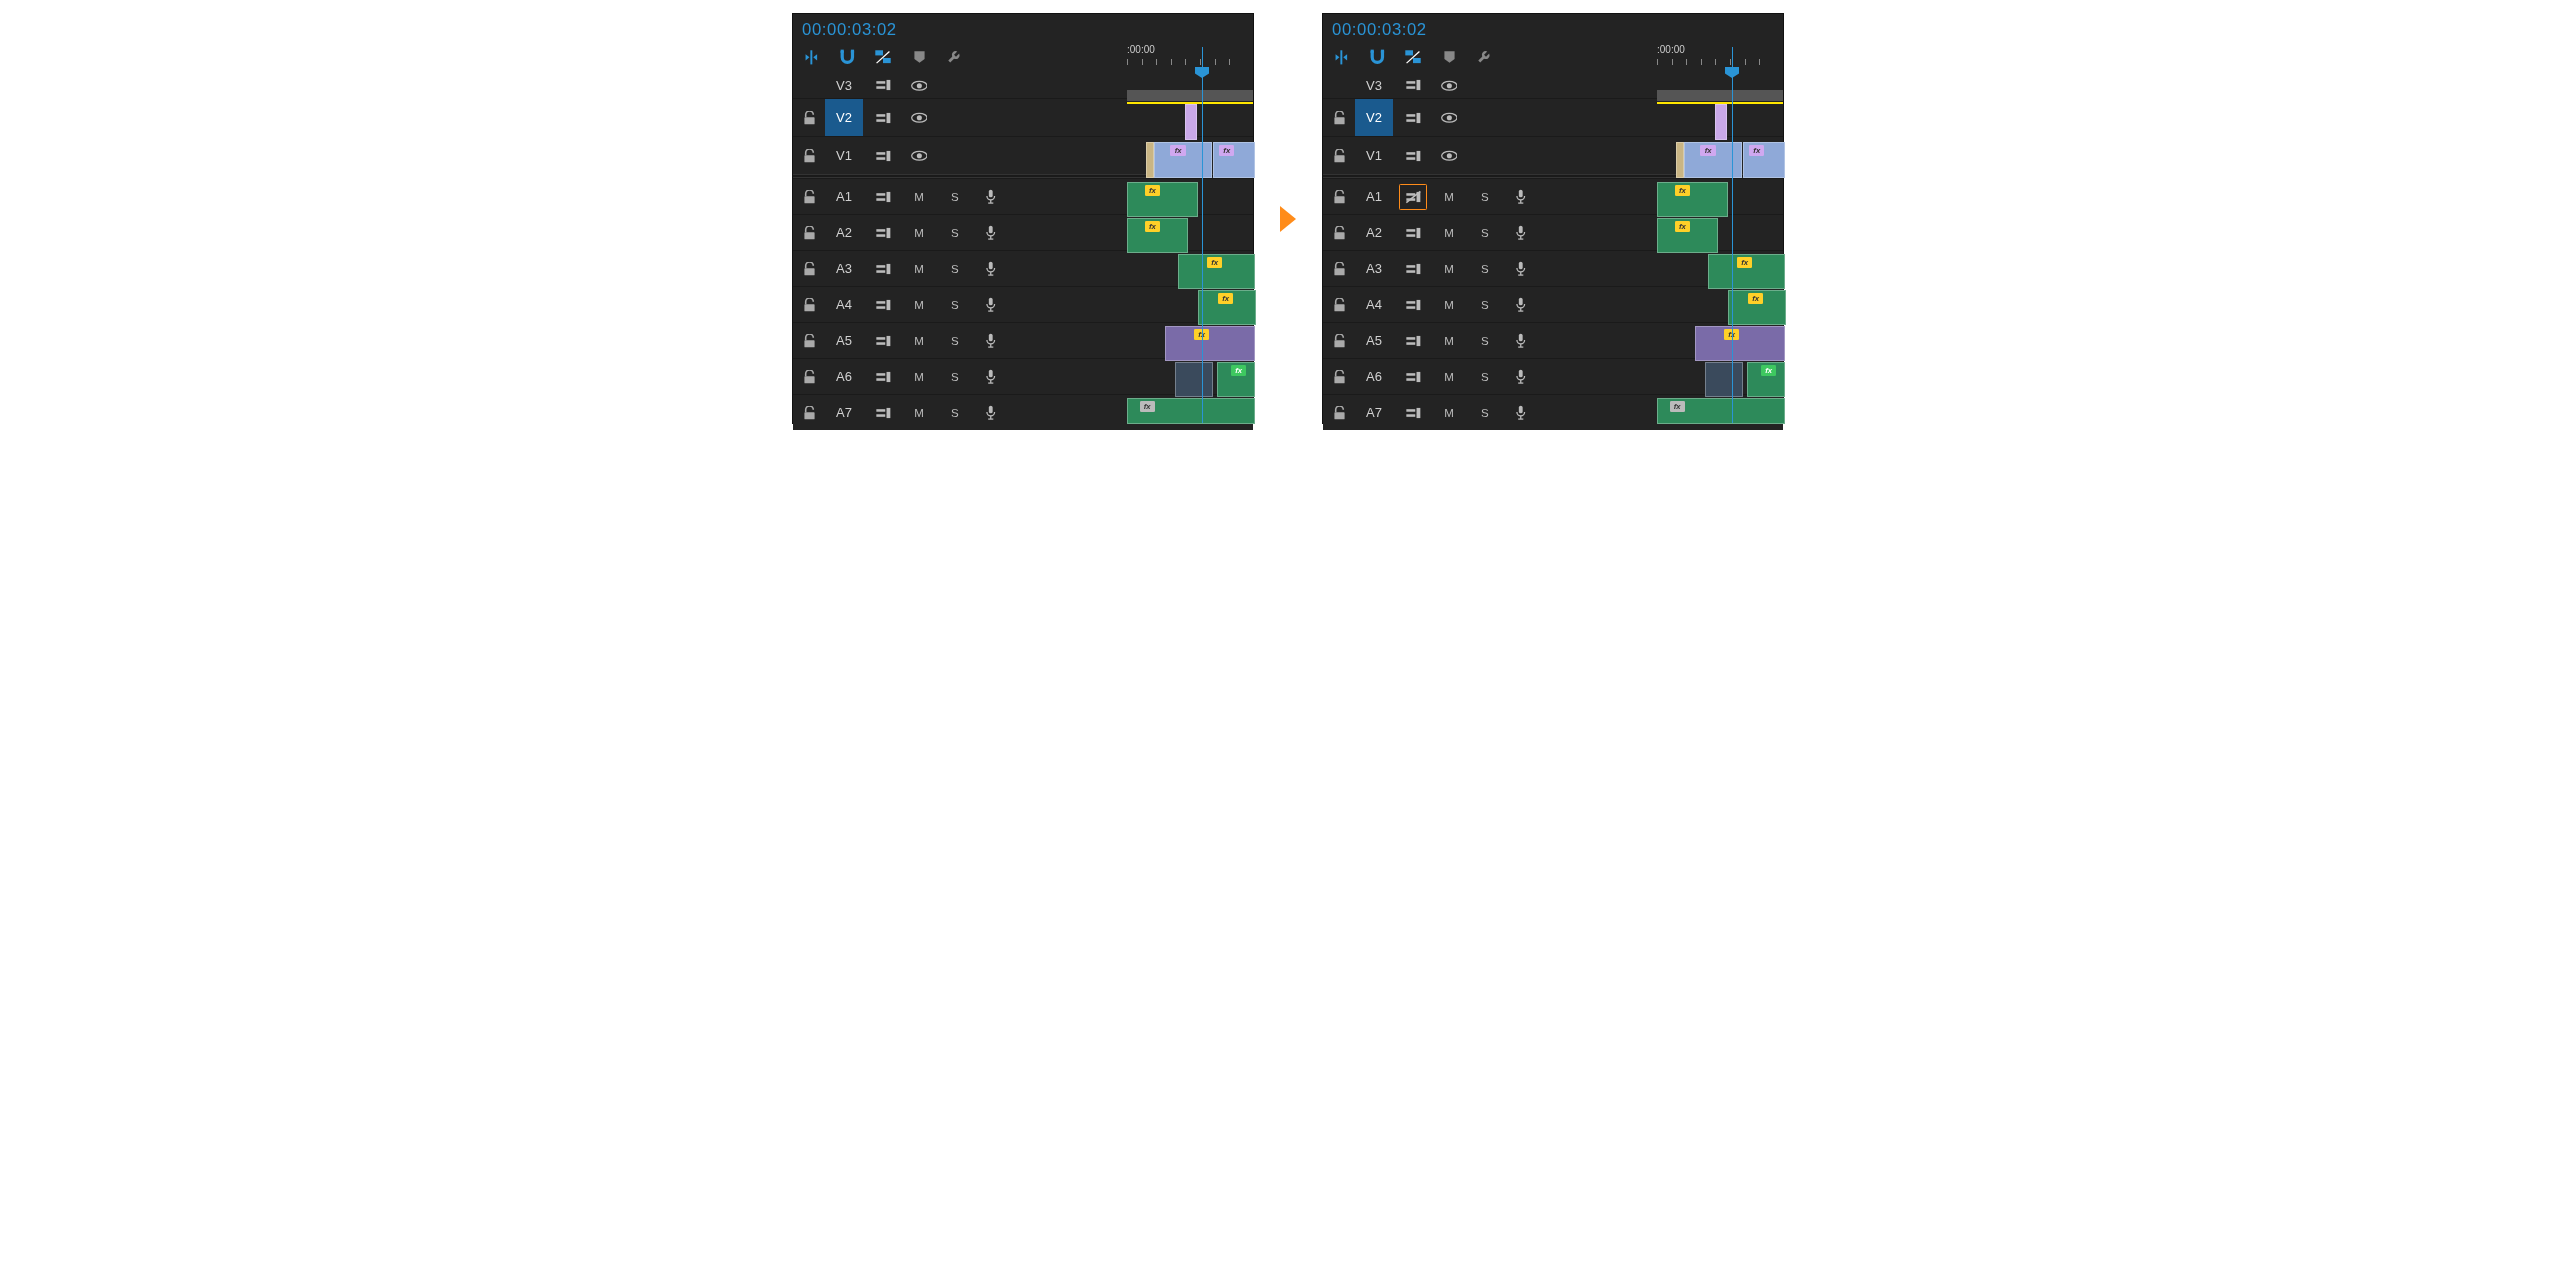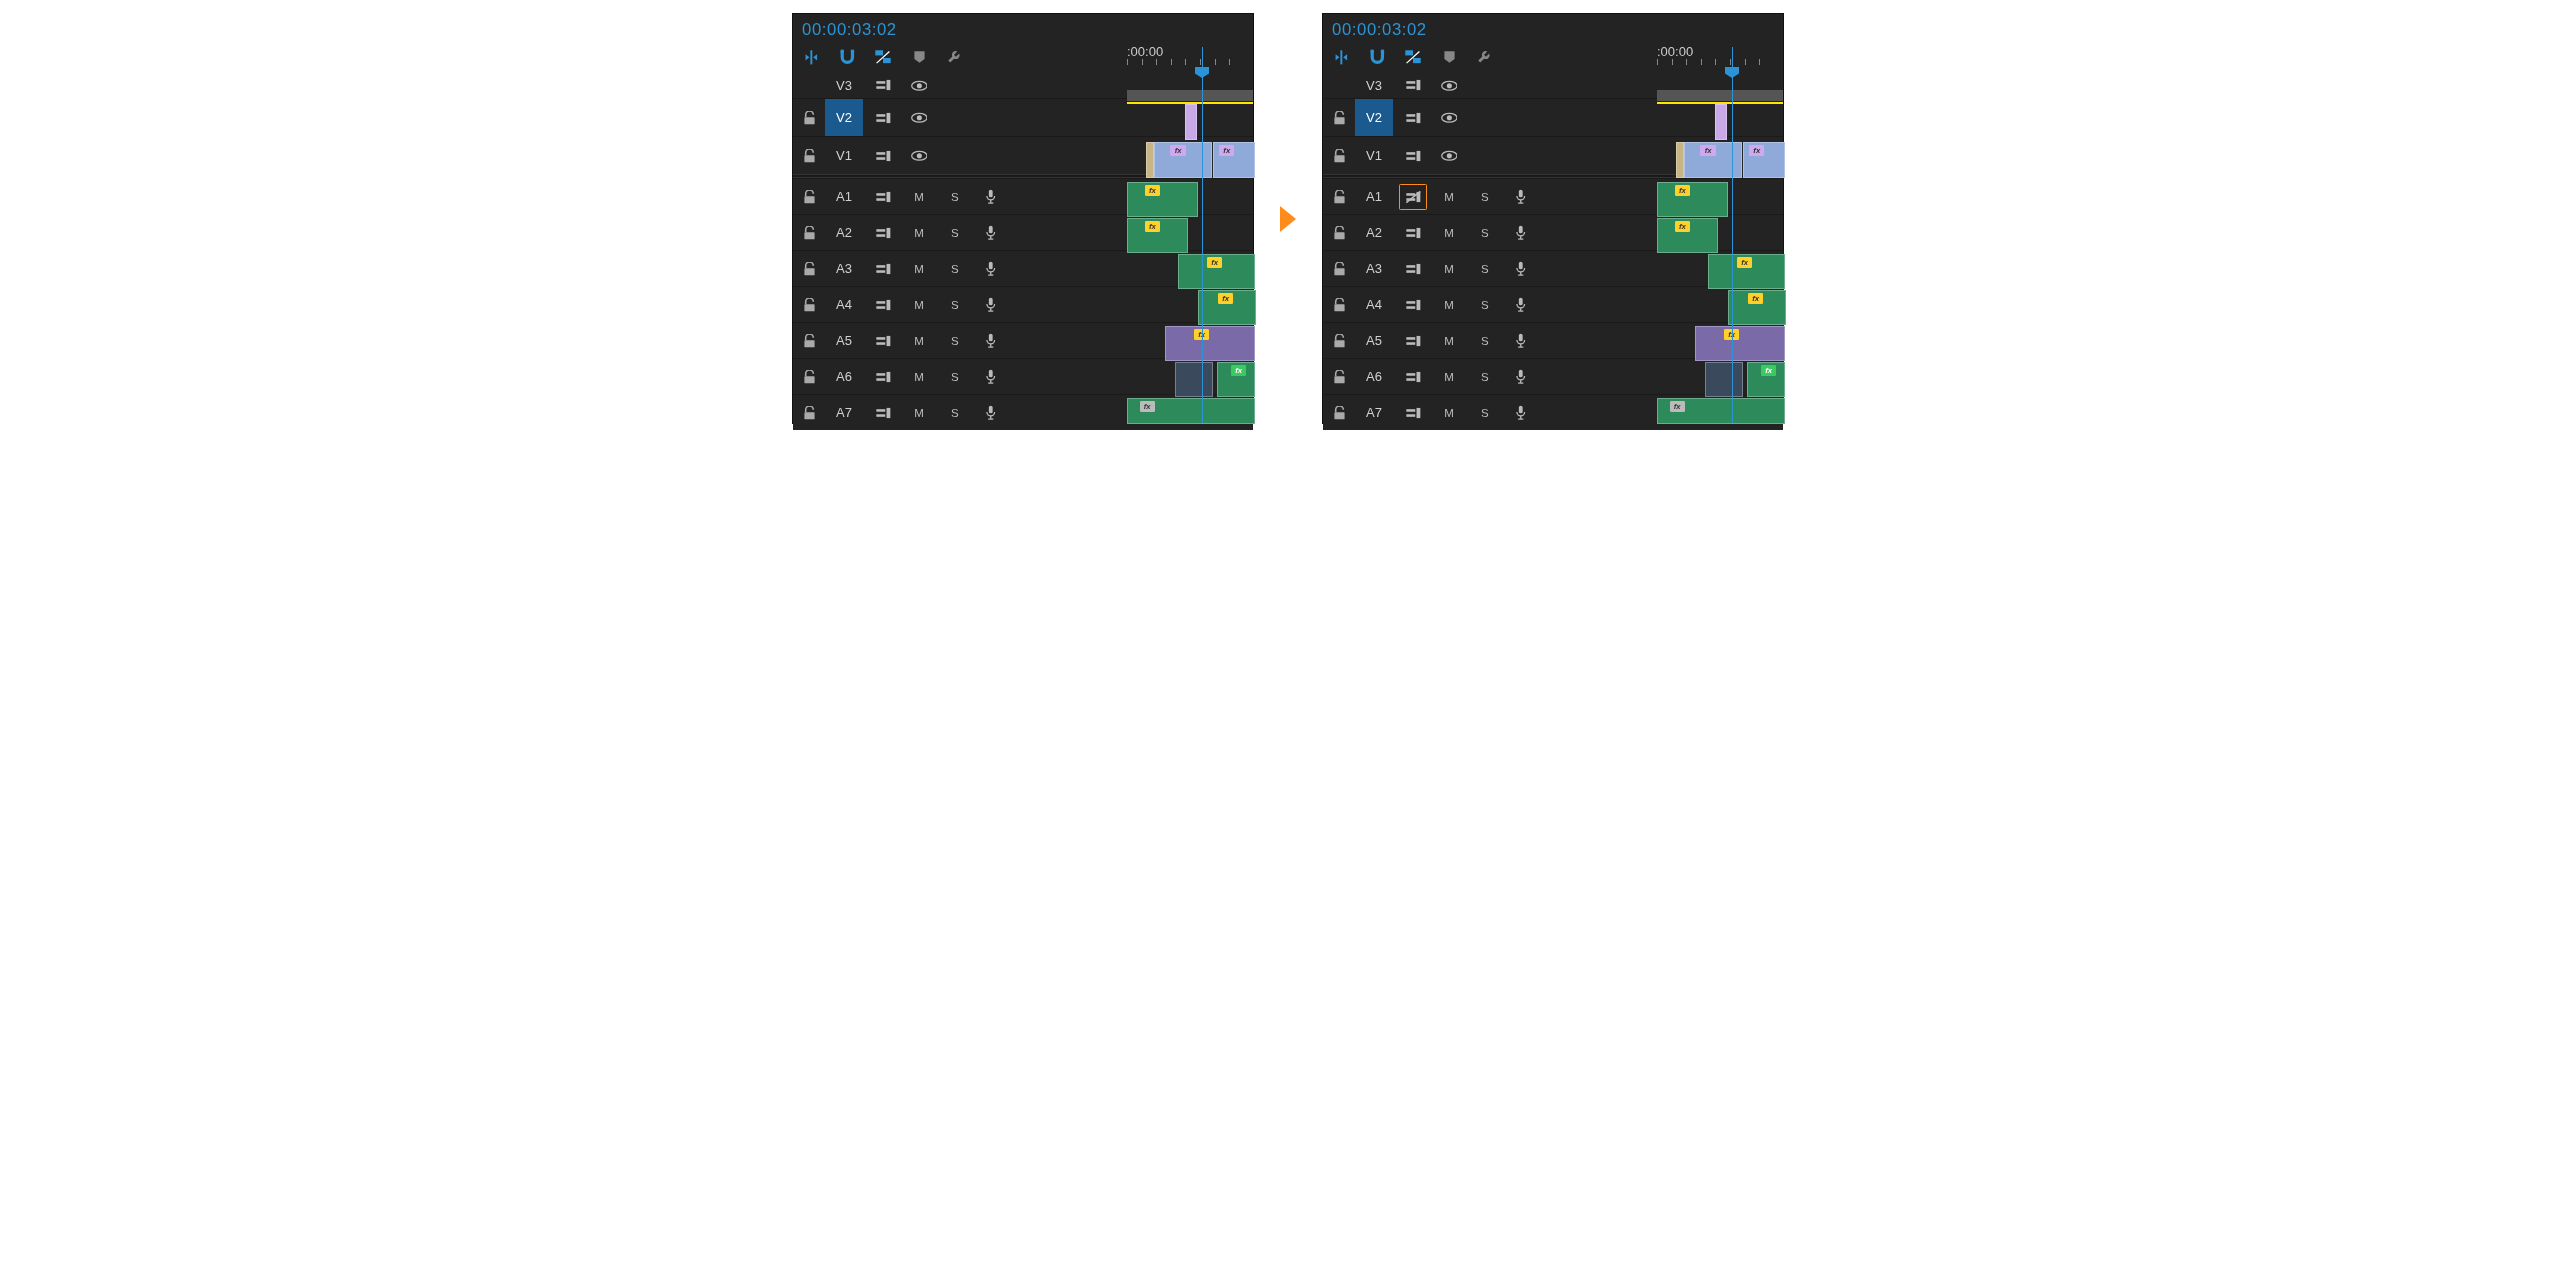--- a/index.html
+++ b/index.html
@@ -65,21 +65,21 @@
   }
   .clips {
     position: absolute;
     left: 334px; right: 0; top: 0; bottom: 0;
   }
   .ruler {
     position: absolute;
     left: 334px; right: 0; top: 29.5px;
     height: 28px;
     color: #ccc;
-    font-size: 13px;
+    font-size: 10px;
   }
   .ruler .label { position: absolute; top: 0; left: 0; }
   .ruler .ticks { position: absolute; top: 15.4px; left: 0; right: 0; height: 7.7px; display:flex; gap: 14px; }
   .ruler .ticks span { width:0.6px; height:6.4px; background:#888; display:block; }
   .playhead-head {
     position: absolute; top: 23px; left: 68px;
     width: 14px; height: 11.5px;
     background: #2a94d6;
     clip-path: polygon(0 0, 100% 0, 100% 60%, 50% 100%, 0 60%);
   }

